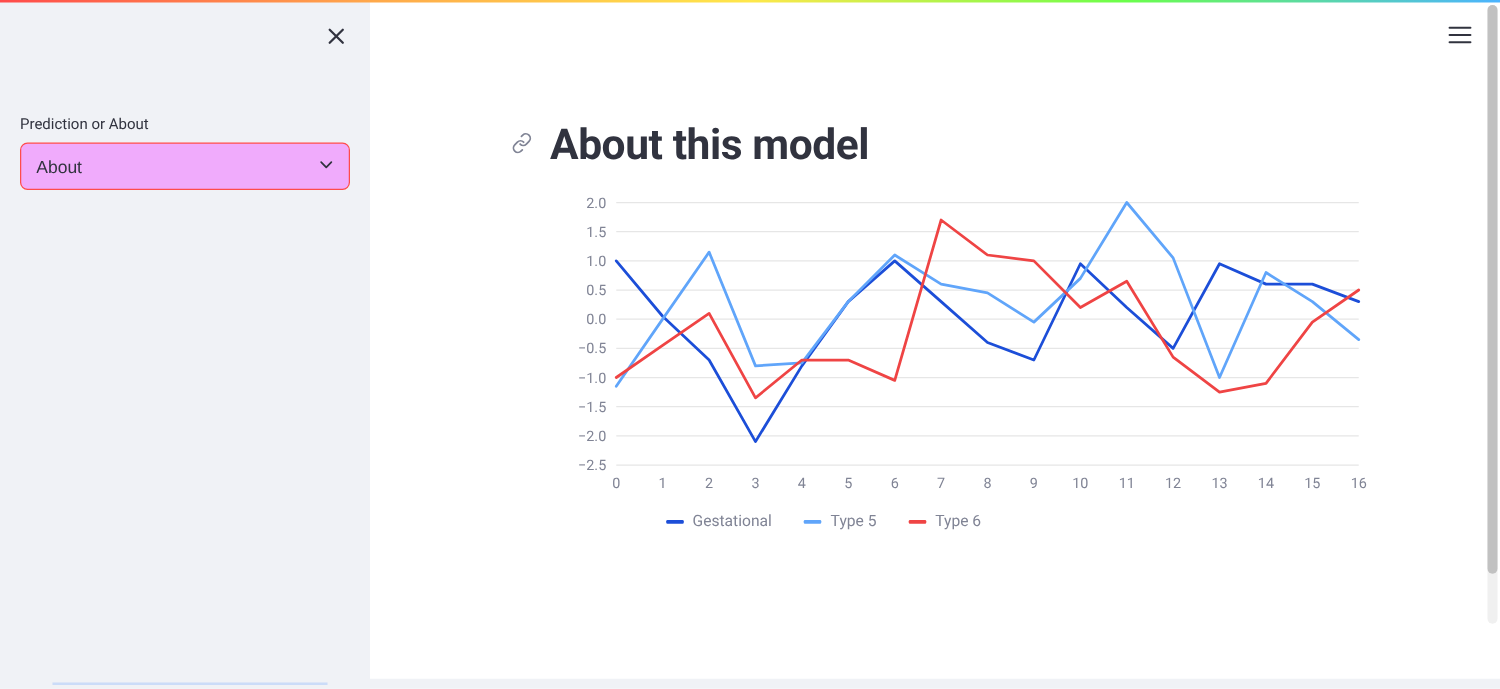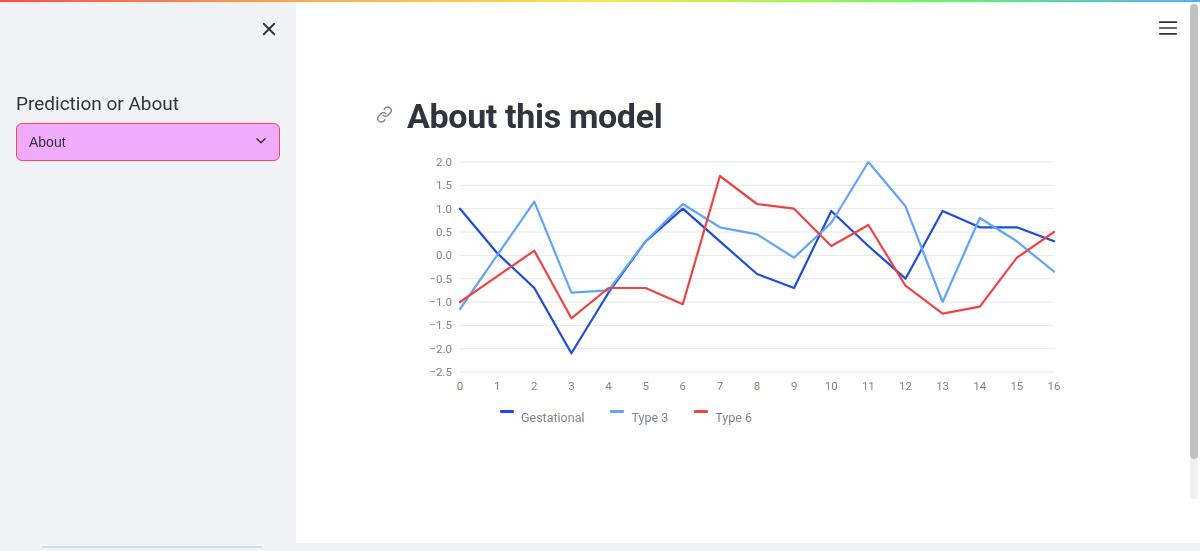--- a/index.html
+++ b/index.html
@@ -2,41 +2,41 @@
 <html><head>
 <meta charset="utf-8">
 <style>
   * { box-sizing: border-box; margin: 0; padding: 0; }
   html, body { width: 1200px; height: 551px; font-family: -apple-system, BlinkMacSystemFont, "Segoe UI", Roboto, sans-serif; overflow: hidden; background: #fff; }
   .app { display: flex; width: 100%; height: 100%; }
   .top-accent { position: absolute; top: 0; left: 0; right: 0; height: 2px; background: linear-gradient(90deg, #ff4b4b 0%, #ffa94b 25%, #ffe74b 50%, #6bff4b 75%, #4bb3ff 100%); z-index: 10; }
   .sidebar { width: 296px; height: 100%; background: #f0f2f6; position: relative; padding: 16px; }
   .close-btn { position: absolute; top: 20px; right: 18px; cursor: pointer; color: #31333f; }
   .close-btn svg { width: 18px; height: 18px; }
-  .sidebar-label { font-size: 19px; color: #31333f; margin-top: 76px; margin-bottom: 8px; }
+  .sidebar-label { font-size: 12px; color: #31333f; margin-top: 76px; margin-bottom: 8px; }
   .select-wrap { position: relative; }
   .select-input { width: 100%; height: 38px; border: 1px solid #ff4b4b; border-radius: 6px; background: #f0abfc; padding: 0 34px 0 12px; font-size: 14px; color: #31333f; outline: none; }
   .select-caret { position: absolute; right: 12px; top: 50%; transform: translateY(-50%); pointer-events: none; color: #31333f; }
   .select-caret svg { width: 14px; height: 14px; }
-  .main { flex: 1; position: relative; overflow: hidden; }
+  .main { flex: 1; position: relative; overflow: hidden; padding-left: 33px; }
   .hamburger { position: absolute; top: 20px; right: 22px; cursor: pointer; color: #31333f; }
   .hamburger svg { width: 20px; height: 16px; }
   .content { padding: 96px 48px 0 108px; }
   .title-row { display: flex; align-items: center; gap: 14px; margin-bottom: 20px; margin-left: -28px; }
   .link-icon { color: #808495; }
   .link-icon svg { width: 17px; height: 17px; }
   .page-title { font-size: 34px; font-weight: 700; color: #31333f; letter-spacing: -0.01em; }
   .chart-box { position: relative; width: 660px; height: 300px; }
   .chart-box svg { display: block; }
   .yaxis-label { font-size: 11.5px; fill: #808495; text-anchor: end; }
   .xaxis-label { font-size: 11.5px; fill: #808495; text-anchor: middle; }
   .gridline { stroke: #e6e6e6; stroke-width: 1; }
   .series-line { fill: none; stroke-width: 2.2; stroke-linejoin: round; stroke-linecap: round; }
   .legend { display: flex; gap: 26px; margin-top: 14px; margin-left: 96px; font-size: 12.5px; color: #808495; align-items: center; }
-  .legend-item { display: flex; gap: 7px; }
+  .legend-item { display: flex; align-items: center; gap: 7px; }
   .legend-swatch { width: 14px; height: 3px; border-radius: 1px; }
   .scroll-track { position: absolute; top: 4px; bottom: 52px; width: 8px; right: 2px; background: #f0f0f0; border-radius: 4px; }
   .scroll-thumb { position: absolute; top: 0; width: 100%; height: 92%; background: #c1c1c1; border-radius: 4px; }
   .bottom-bar { position: absolute; left: 0; right: 0; bottom: 0; height: 8px; background: #f0f2f6; }
   .bottom-blue { position: absolute; left: 42px; bottom: 3px; width: 220px; height: 2px; background: #4a8cff; opacity: 0.22; }
 </style>
 </head>
 <body>
 
 <div class="top-accent"></div>
@@ -128,21 +128,21 @@
             <path d="M56.0 153.0 L93.1 99.3 L130.3 45.7 L167.4 136.7 L204.5 134.3 L241.6 85.3 L278.8 48.0 L315.9 71.3 L353.0 78.3 L390.1 101.7 L427.3 66.7 L464.4 6.0 L501.5 50.3 L538.6 146.0 L575.8 62.0 L612.9 85.3 L650.0 115.7" class="series-line" stroke="#60a5fa"></path>
             <path d="M56.0 146.0 L93.1 120.3 L130.3 94.7 L167.4 162.3 L204.5 132.0 L241.6 132.0 L278.8 148.3 L315.9 20.0 L353.0 48.0 L390.1 52.7 L427.3 90.0 L464.4 69.0 L501.5 129.7 L538.6 157.7 L575.8 150.7 L612.9 101.7 L650.0 76.0" class="series-line" stroke="#ef4444"></path>
           </svg>
         <div class="legend" id="legend">
             <div class="legend-item">
               <span class="legend-swatch" style="background: rgb(28, 78, 216);"></span>
               <span>Gestational</span>
             </div>
             <div class="legend-item">
               <span class="legend-swatch" style="background: rgb(96, 165, 250);"></span>
-              <span>Type 3</span>
+              <span>Type 5</span>
             </div>
             <div class="legend-item">
               <span class="legend-swatch" style="background: rgb(239, 68, 68);"></span>
               <span>Type 6</span>
             </div>
           </div>
       </div>
     </div>
 
     <div class="scroll-track">

